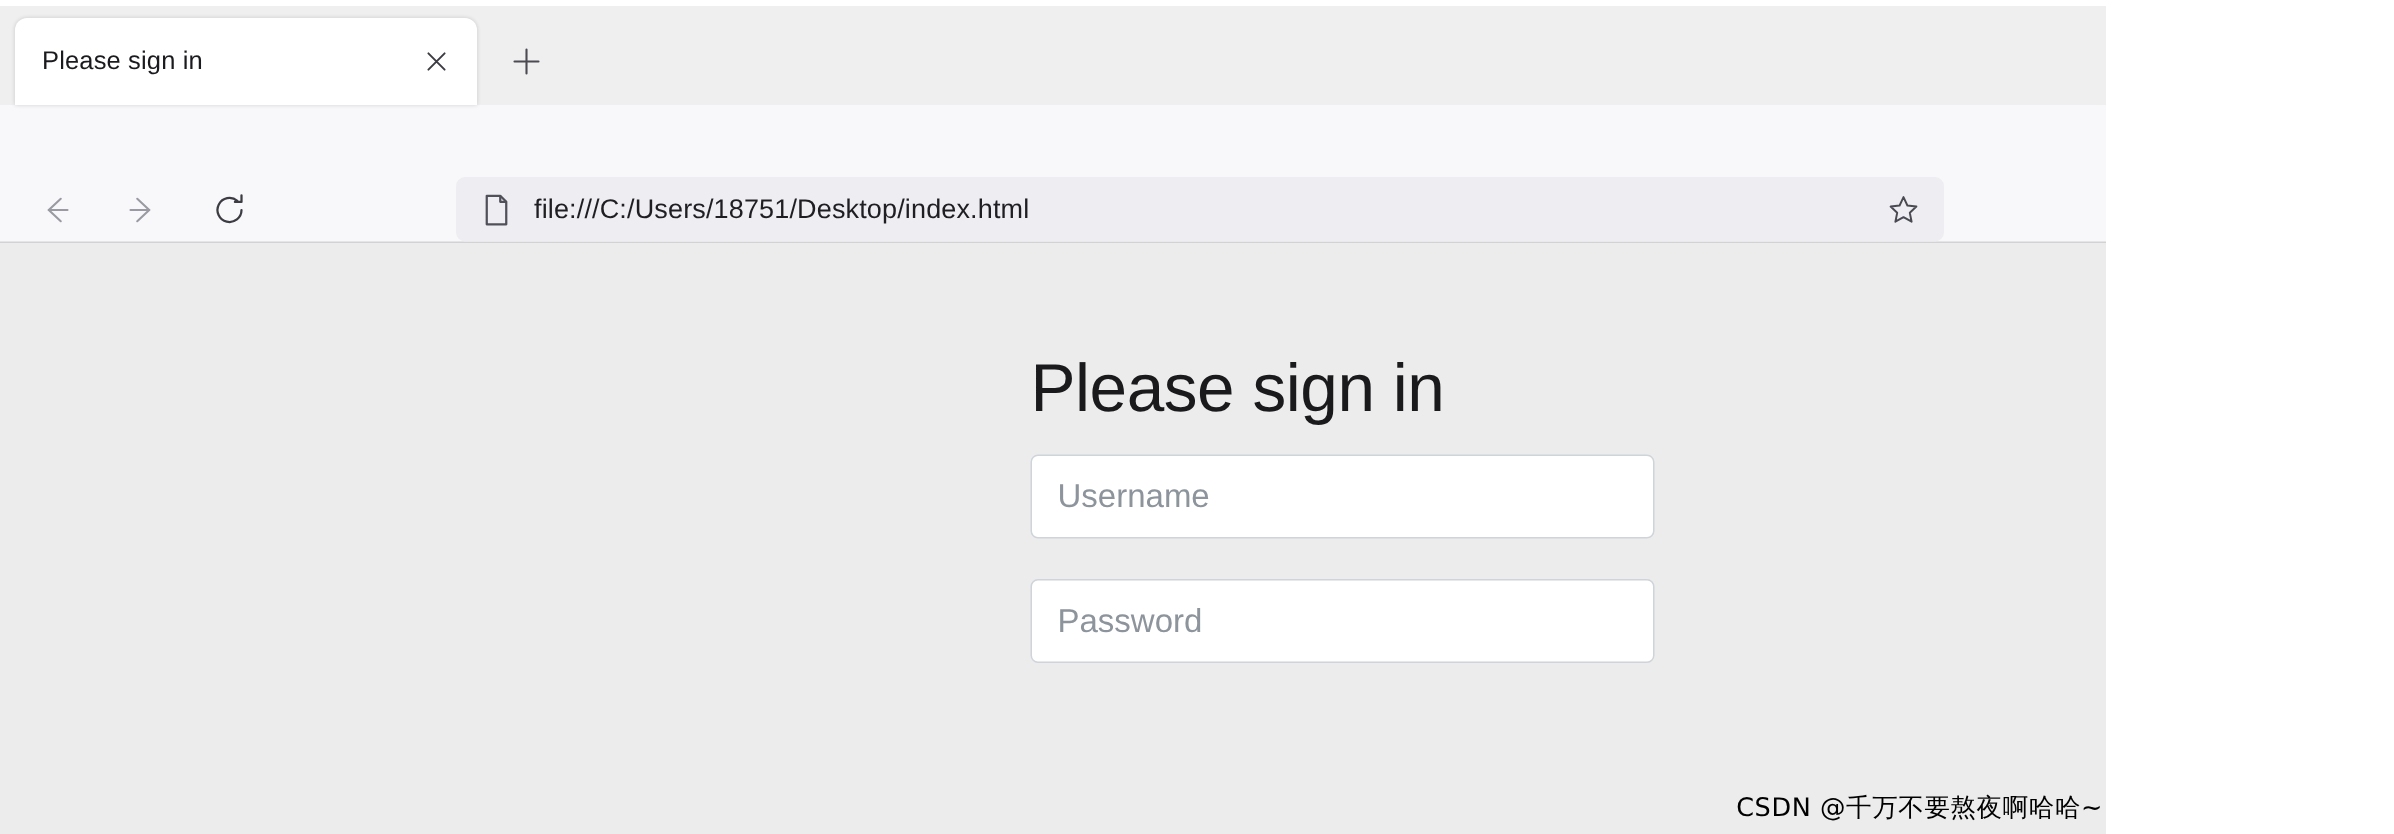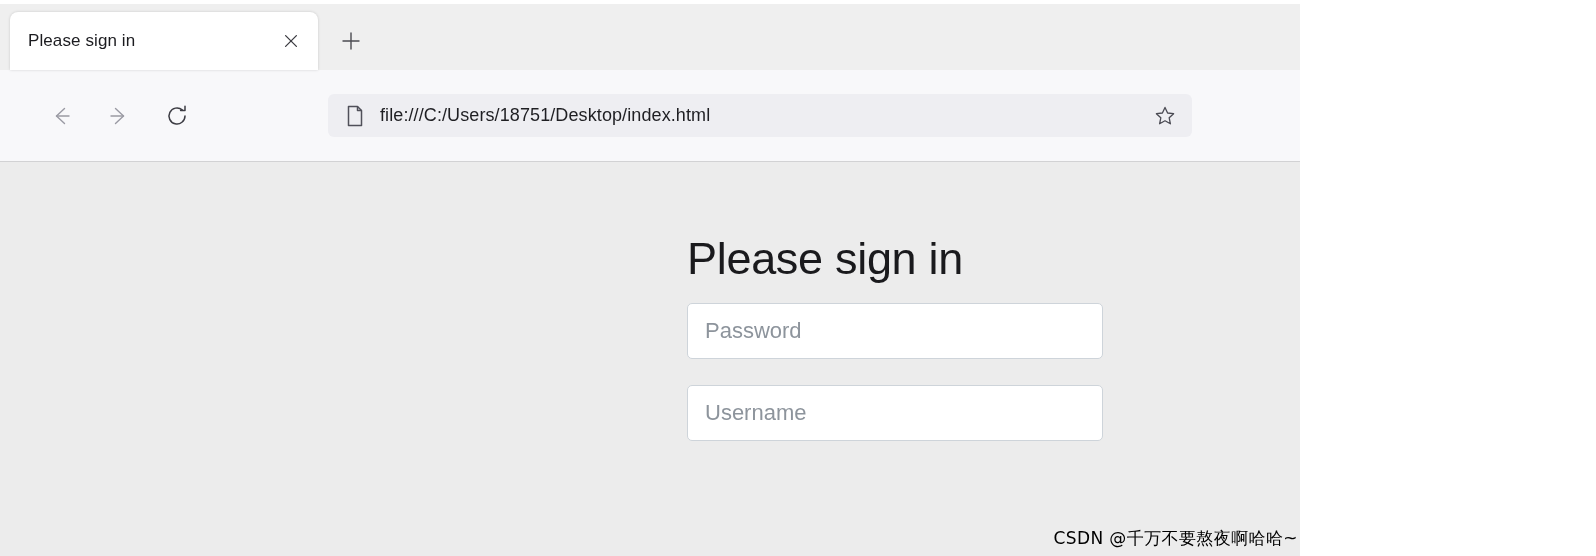--- a/index.html
+++ b/index.html
@@ -9,21 +9,21 @@
   body {
     width: 1596px;
     height: 556px;
     overflow: hidden;
     font-family: "Liberation Sans", sans-serif;
     background: #ffffff;
   }
 
   
   .browser-window {
-    width: 1300px;
+    width: 1404px;
     height: 556px;
     display: flex;
     flex-direction: column;
     background: #ffffff;
     position: relative;
   }
 
   
   .tab-strip {
     height: 70px;
@@ -78,25 +78,25 @@
     justify-content: center;
     border-radius: 6px;
     color: #4b4b52;
   }
 
   
   .toolbar {
     height: 92px;
     background: #f8f8fa;
     display: flex;
-    align-items: center;
+    align-items: flex-end;
     flex: 0 0 auto;
     box-sizing: border-box;
     border-bottom: 1px solid #d2d2d4;
-    padding-left: 36px;
+    padding-left: 12px;
   }
   .nav-btn {
     width: 42px;
     height: 42px;
     display: flex;
     align-items: center;
     justify-content: center;
     border-radius: 6px;
     margin-right: 8px;
     flex: 0 0 auto;
@@ -267,19 +267,19 @@
         <svg width="24" height="24" viewBox="0 0 24 24" aria-hidden="true">
           <path d="M12 3.4 L14.6 9.0 L20.6 9.7 L16.2 13.8 L17.4 19.8 L12 16.8 L6.6 19.8 L7.8 13.8 L3.4 9.7 L9.4 9.0 Z" stroke="currentColor" stroke-width="1.3" fill="none" stroke-linejoin="round"></path>
         </svg>
       </span>
     </div>
   </div>
 
   <div class="page-viewport">
     <form class="signin-form">
       <h1 class="signin-heading">Please sign in</h1>
+      <input class="field username" type="text" placeholder="Username" style="">
       <input class="field password" type="password" placeholder="Password" style="">
-      <input class="field username" type="text" placeholder="Username" style="">
     </form>
     <div class="watermark">CSDN @千万不要熬夜啊哈哈~</div>
   </div>
 
 </div>
 
 </body></html>

